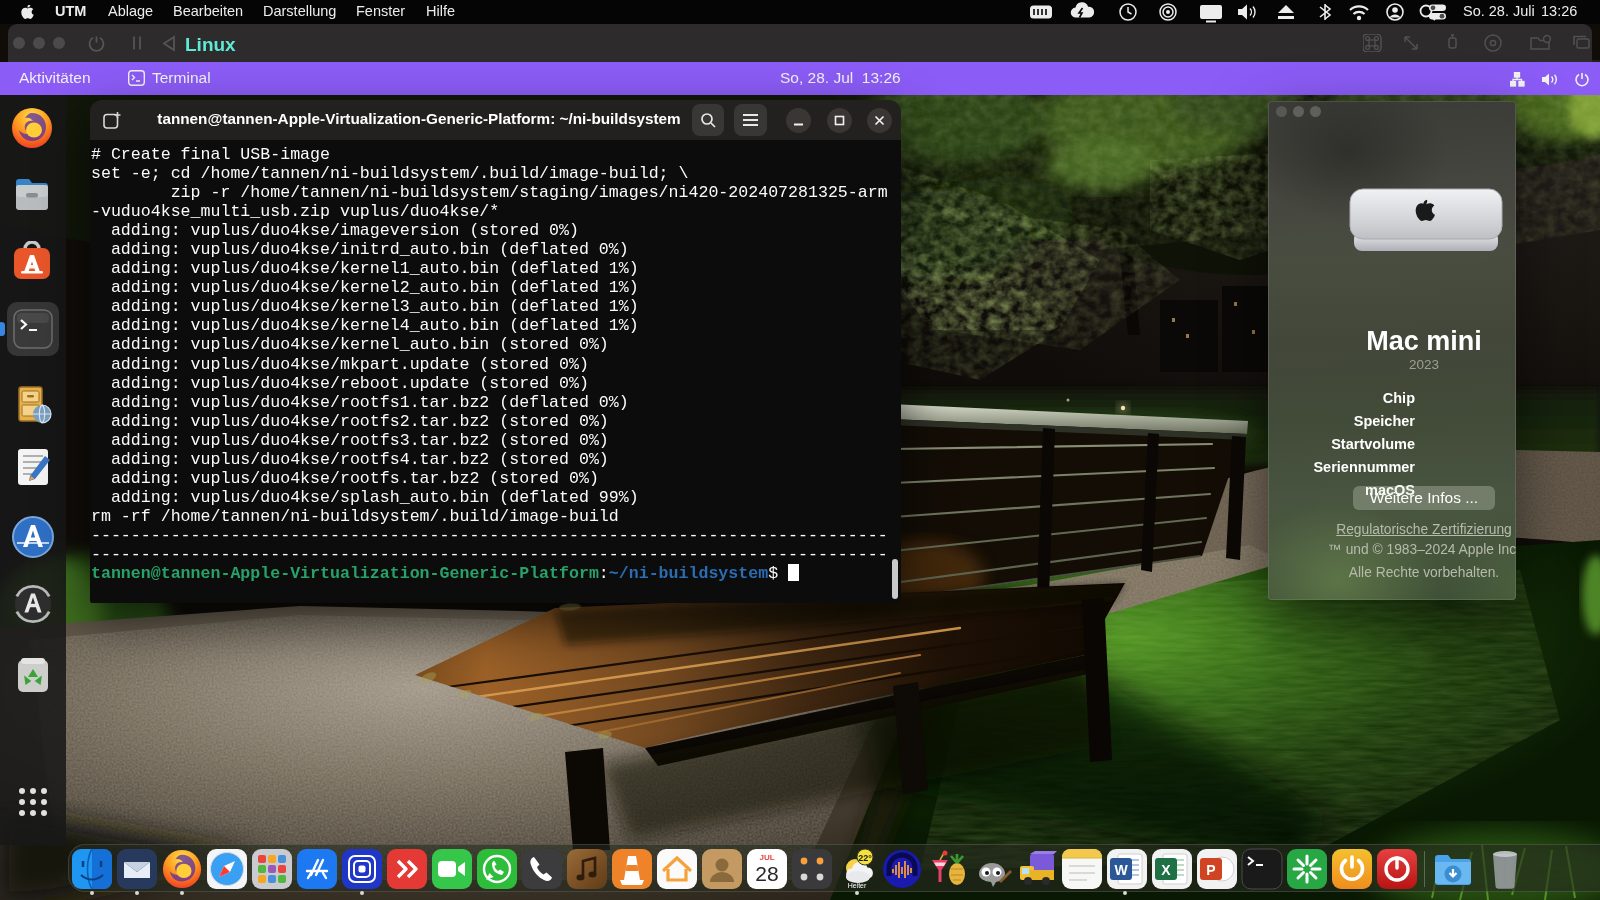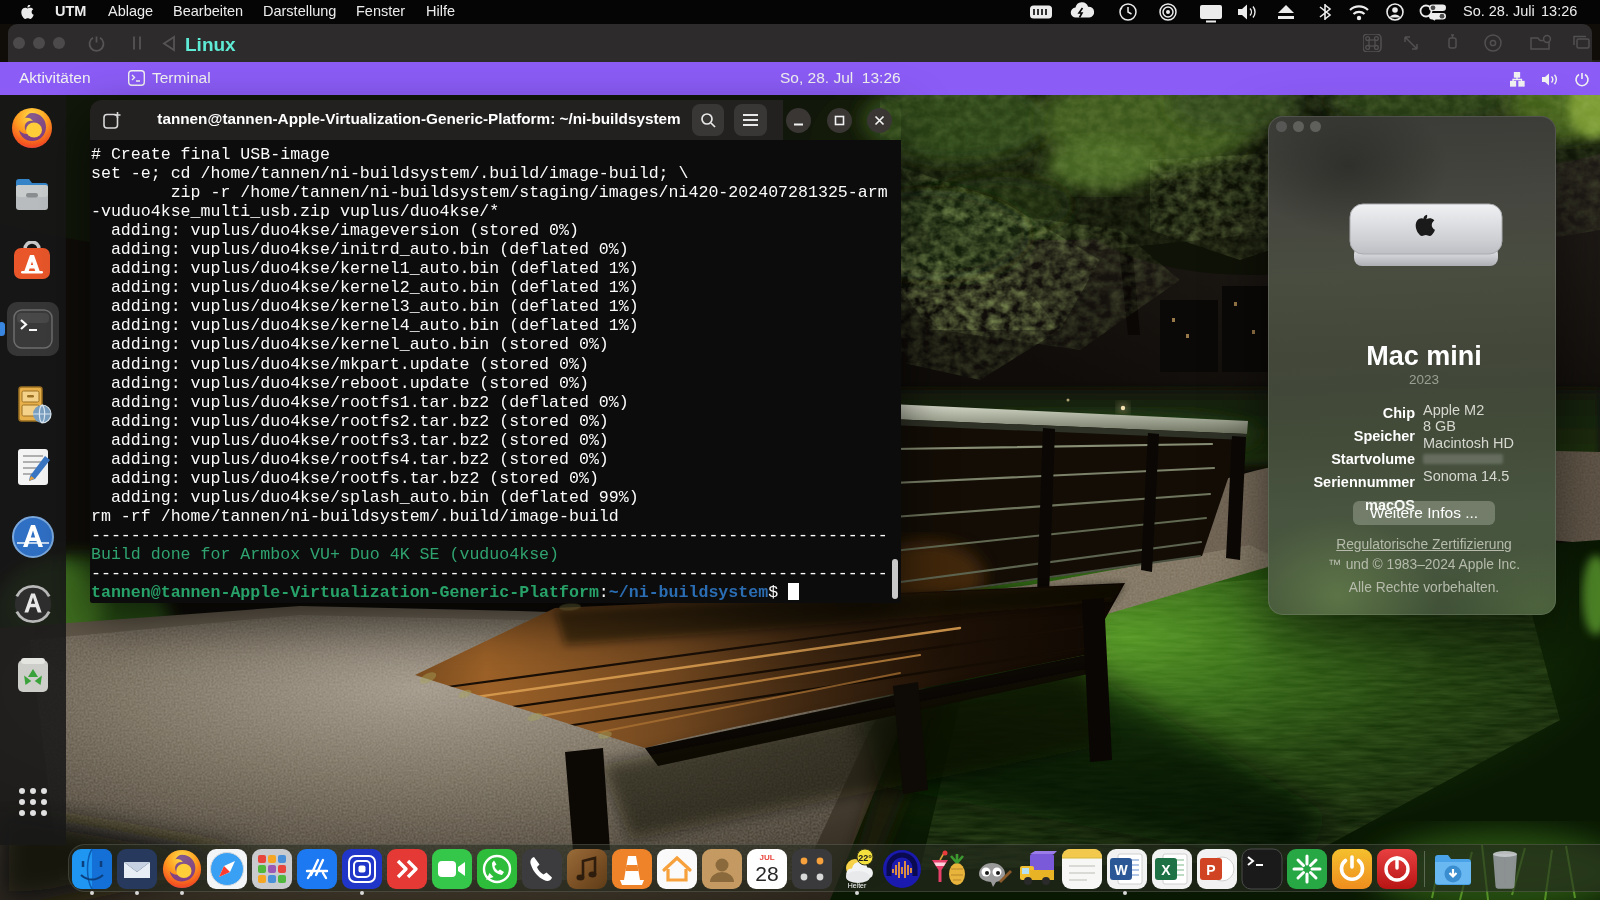--- a/index.html
+++ b/index.html
@@ -412,21 +412,21 @@
           <circle cx="27" cy="16" r="3"></circle>
       <circle cx="5" cy="27" r="3"></circle>
           <circle cx="16" cy="27" r="3"></circle>
           <circle cx="27" cy="27" r="3"></circle>
     </g>
   </svg>
 </div>
 
 <div class="abs" id="term" style="left:90px;top:100px;width:811px;height:503px;border-radius:12px 12px 2px 2px;box-shadow:0 20px 50px rgba(0,0,0,0.6);overflow:hidden;">
 
-  <div class="abs" style="left:0;top:0;width:693px;height:40px;background:#232120;">
+  <div class="abs" style="left:0;top:0;width:811px;height:40px;background:#232120;">
     <svg class="abs" style="left:13px;top:11px" width="19" height="18" viewBox="0 0 19 18">
       <rect x="1" y="3.5" width="13.5" height="13.5" rx="3" fill="none" stroke="#d8d8d8" stroke-width="1.6"></rect>
       <path d="M14.5,1 v6 M11.5,4 h6" stroke="#d8d8d8" stroke-width="1.6"></path>
     </svg>
     <div class="abs" style="left:64px;top:10px;width:530px;text-align:center;color:#ffffff;font-weight:bold;font-size:15.3px;white-space:nowrap;">tannen@tannen-Apple-Virtualization-Generic-Platform: ~/ni-buildsystem</div>
     <span class="abs" style="left:602px;top:4px;width:32px;height:32px;background:#393736;border-radius:8px;"></span>
     <svg class="abs" style="left:610px;top:12px" width="17" height="17" viewBox="0 0 17 17">
       <circle cx="7" cy="7" r="5" fill="none" stroke="#e8e8e8" stroke-width="1.7"></circle>
       <path d="M11,11 L15,15" stroke="#e8e8e8" stroke-width="1.7"></path>
     </svg>
@@ -463,28 +463,27 @@
   adding: vuplus/duo4kse/mkpart.update (stored 0%)
   adding: vuplus/duo4kse/reboot.update (stored 0%)
   adding: vuplus/duo4kse/rootfs1.tar.bz2 (deflated 0%)
   adding: vuplus/duo4kse/rootfs2.tar.bz2 (stored 0%)
   adding: vuplus/duo4kse/rootfs3.tar.bz2 (stored 0%)
   adding: vuplus/duo4kse/rootfs4.tar.bz2 (stored 0%)
   adding: vuplus/duo4kse/rootfs.tar.bz2 (stored 0%)
   adding: vuplus/duo4kse/splash_auto.bin (deflated 99%)
 rm -rf /home/tannen/ni-buildsystem/.build/image-build
 --------------------------------------------------------------------------------
-<span style="color:#2fa36f;">Build done for Armbox VU+ Duo 4K SE (vuduo4kse)</span>
 --------------------------------------------------------------------------------
 <span style="color:#27a269;font-weight:bold;">tannen@tannen-Apple-Virtualization-Generic-Platform</span>:<span style="color:#2a6db3;font-weight:bold;">~/ni-buildsystem</span>$ <span style="display:inline-block;width:11px;height:17px;background:#ffffff;vertical-align:-3px;"></span></pre>
     <span class="abs" style="left:802px;top:419px;width:6px;height:40px;background:#c9c9c9;border-radius:3px;"></span>
   </div>
 </div>
 
-<div class="abs" id="macwin" style="left:1268px;top:116px;width:288px;height:499px;border-radius:15px;background:linear-gradient(178deg,#3b3b37 0%,#45453f 16%,#494d40 32%,#42473a 48%,#424a38 62%,#48543f 78%,#46553d 90%,#3f5136 100%);box-shadow:0 24px 60px rgba(0,0,0,0.55),0 0 0 1px rgba(255,255,255,0.12) inset;overflow:hidden;">
+<div class="abs" id="macwin" style="left:1268px;top:101px;width:248px;height:499px;border-radius:4px;background:linear-gradient(178deg,#3b3b37 0%,#45453f 16%,#494d40 32%,#42473a 48%,#424a38 62%,#48543f 78%,#46553d 90%,#3f5136 100%);box-shadow:0 24px 60px rgba(0,0,0,0.55),0 0 0 1px rgba(255,255,255,0.12) inset;overflow:hidden;">
   <span class="abs" style="left:-30px;top:400px;width:200px;height:160px;background:radial-gradient(closest-side,rgba(118,148,84,0.5),rgba(118,148,84,0));"></span>
   <span class="abs" style="left:180px;top:430px;width:180px;height:120px;background:radial-gradient(closest-side,rgba(100,128,72,0.35),rgba(100,128,72,0));"></span>
   <span class="abs" style="left:-20px;top:-20px;width:200px;height:140px;background:radial-gradient(closest-side,rgba(20,20,18,0.4),rgba(20,20,18,0));"></span>
   <span class="abs" style="left:8px;top:5px;width:11px;height:11px;border-radius:6px;background:#575755;"></span>
   <span class="abs" style="left:25px;top:5px;width:11px;height:11px;border-radius:6px;background:#5f5f5c;"></span>
   <span class="abs" style="left:42px;top:5px;width:11px;height:11px;border-radius:6px;background:#5f5f5c;"></span>
 
   <svg class="abs" style="left:80px;top:86px" width="156" height="72" viewBox="0 0 156 72">
     <defs>
       <linearGradient id="mmtop" x1="0" y1="0" x2="0" y2="1">
@@ -501,21 +500,20 @@
     <rect x="6" y="44" width="144" height="20" rx="8" fill="url(#mmfront)"></rect>
     <rect x="2" y="2" width="152" height="50" rx="13" fill="url(#mmtop)"></rect>
     <rect x="2" y="2" width="152" height="50" rx="13" fill="none" stroke="#aaabb0" stroke-width="1"></rect>
     <g transform="translate(78,26) scale(0.05)" fill="#1a1a1a">
       <path d="M0,-170 c30,-35 25,-85 20,-95 c-40,5 -65,35 -70,70 c-5,30 20,35 50,25 z M115,-60 c0,-60 50,-88 52,-90 c-28,-40 -72,-46 -87,-46 c-38,-3 -73,22 -90,22 c-18,0 -47,-21 -78,-21 c-40,1 -77,23 -98,59 c-42,72 -11,179 30,237 c20,29 44,61 75,60 c30,-1 41,-19 78,-19 c36,0 46,19 78,18 c32,-1 53,-29 72,-58 c23,-33 32,-65 33,-67 c-1,-1 -63,-24 -65,-95 z"></path>
     </g>
   </svg>
   <div class="abs" style="left:0;top:225px;width:312px;text-align:center;color:#ffffff;font-size:27px;font-weight:bold;">Mac mini</div>
   <div class="abs" style="left:0;top:256px;width:312px;text-align:center;color:#9ba094;font-size:13.5px;">2023</div>
   <div class="abs" style="left:0;top:286px;width:147px;text-align:right;color:#ffffff;font-size:14.5px;font-weight:bold;line-height:23px;">Chip<br>Speicher<br>Startvolume<br>Seriennummer<br>macOS</div>
-  <div class="abs" style="left:155px;top:286px;width:150px;text-align:left;color:#d6d8d0;font-size:14.5px;line-height:16.4px;">Apple M2<br>8 GB<br>Macintosh HD<br><span style="display:inline-block;width:80px;height:10px;background:#8f938b;opacity:0.45;border-radius:2px;filter:blur(1.5px);"></span><br>Sonoma 14.5</div>
   <div class="abs" style="left:85px;top:385px;width:142px;height:24px;background:rgba(225,235,220,0.28);border-radius:6px;text-align:center;color:#ffffff;font-size:15.5px;line-height:24px;">Weitere Infos ...</div>
   <div class="abs" style="left:0;top:421px;width:312px;text-align:center;color:#b6bbac;font-size:13.8px;"><span style="text-decoration:underline;">Regulatorische Zertifizierung</span></div>
   <div class="abs" style="left:0;top:437px;width:312px;text-align:center;color:#b6bbac;font-size:13.8px;line-height:23px;">™ und © 1983–2024 Apple Inc.<br>Alle Rechte vorbehalten.</div>
 </div>
 
 <div class="abs" id="dock" style="left:68px;top:844px;width:1592px;height:48px;background:rgba(38,44,32,0.6);border:1px solid rgba(255,255,255,0.13);border-radius:17px;box-sizing:border-box;">
 
 <svg class="abs" style="left:2px;top:3px" width="42" height="42" viewBox="0 0 42 42">
   <rect x="1" y="1" width="40" height="40" rx="9" fill="#1e96f2"></rect>
   <path d="M21,1 h12 a8,8 0 0 1 8,8 v24 a8,8 0 0 1 -8,8 h-12 z" fill="#1470d6"></path>

